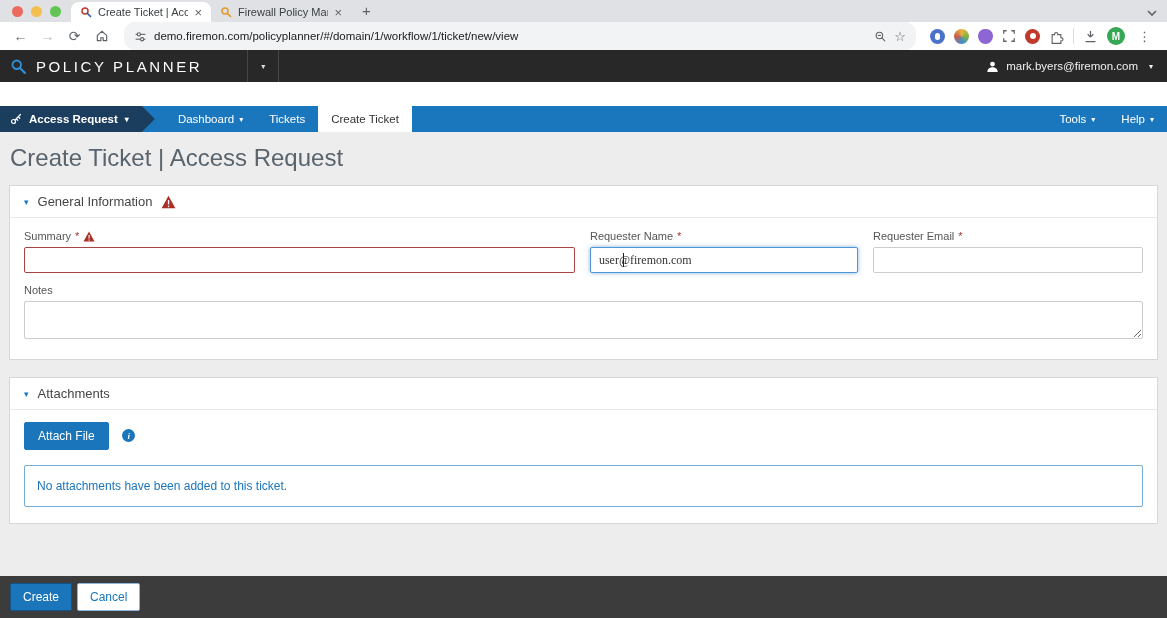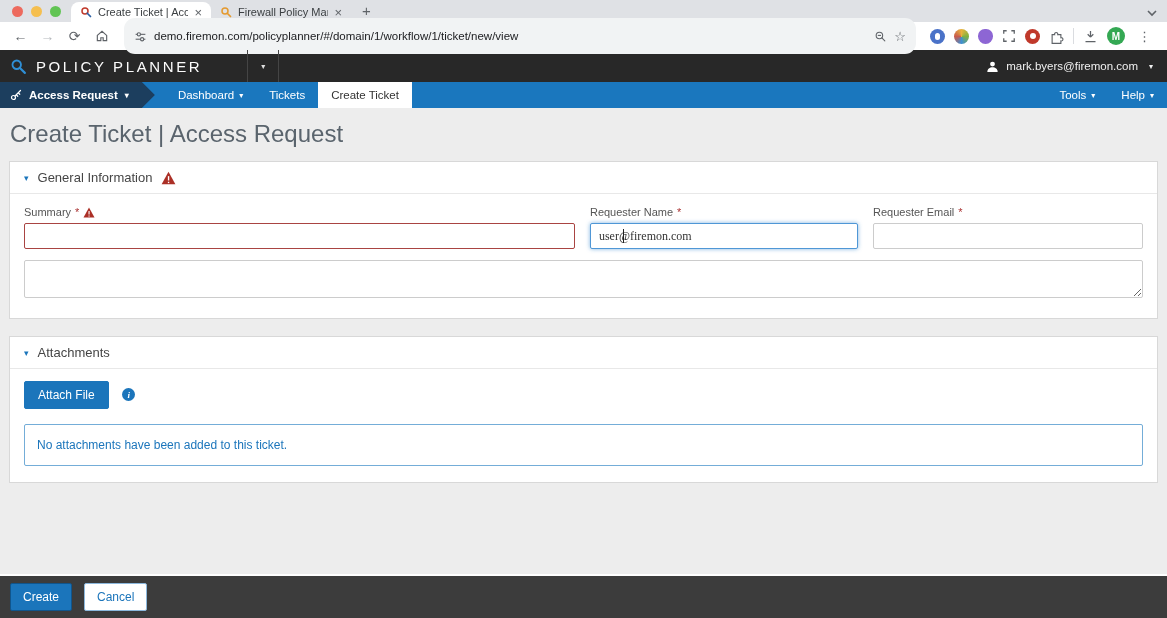--- a/index.html
+++ b/index.html
@@ -14,21 +14,21 @@
   .tab { height:20px; display:flex; align-items:center; gap:6px; padding:0 9px; width:140px; }
   .tab.active { background:#fff; border-radius:8px 8px 0 0; }
   .tab-title { font-size:11px; color:#3c4043; white-space:nowrap; overflow:hidden; flex:1; }
   .tab-close { font-size:13px; color:#5f6368; cursor:pointer; line-height:1; }
   .newtab { font-size:15px; color:#5f6368; padding:0 11px 3px; cursor:pointer; }
   .strip-chevron { margin-left:auto; margin-right:10px; margin-bottom:5px; }
 
   .toolbar { height:28px; background:#fff; display:flex; align-items:center; padding:0 8px; gap:2px; }
   .navbtn { font-size:14px; color:#5f6368; width:25px; text-align:center; cursor:pointer; line-height:1; }
   .navbtn.disabled { color:#b6b9bd; }
-  .addr { flex:1; height:36px; background:#f1f3f4; border-radius:11px; display:flex; align-items:center; padding:0 10px; gap:7px; margin:0 8px; }
+  .addr { flex:1; height:28px; background:#f1f3f4; border-radius:11px; display:flex; align-items:center; padding:0 10px; gap:7px; margin:0 8px; }
   .url { font-size:11.5px; color:#202124; flex:1; white-space:nowrap; overflow:hidden; }
   .star { font-size:13px; color:#5f6368; cursor:pointer; }
   .toolbar-right { display:flex; align-items:center; gap:9px; padding:0 4px; }
   .ext { width:15px; height:15px; border-radius:50%; cursor:pointer; position:relative; flex:none; }
   .ext.e1 { background:#4a72c8; }
   .ext.e1::after { content:""; position:absolute; left:5px; top:4px; width:5px; height:7px; border-radius:3px; background:#fff; }
   .ext.e2 { background:conic-gradient(#e8b33d,#7fb241,#3f8fd2,#c95b4d,#e8b33d); }
   .ext.e3 { background:#8d66d4; border-radius:45% 45% 50% 50%; }
   .ext.e5 { background:#c0392b; }
   .ext.e5::after { content:""; position:absolute; left:4.5px; top:4.5px; width:6px; height:6px; border-radius:50%; background:#fff; }
@@ -38,21 +38,21 @@
 
   
   .app-header { height:32px; background:#282828; display:flex; align-items:center; color:#fff;gap:31px; }
   .brand { display:flex; align-items:center; gap:9px; padding:0 14px 0 10px; height:100%; }
   .brand-title { font-size:15px; letter-spacing:2.6px; color:#fcfcfc; white-space:nowrap; }
   .brand-caret { border-left:1px solid #454545; border-right:1px solid #454545; height:100%; display:flex; align-items:center; padding:0 13px; font-size:8px; color:#e0e0e0; cursor:pointer; }
   .header-right { margin-left:auto; display:flex; align-items:center; gap:7px; padding-right:14px; font-size:11.5px; color:#f0f0f0; cursor:pointer; }
   .hdr-caret { font-size:8px; margin-left:4px; }
 
   
-  .bluenav { height:26px; background:#1a77be; display:flex; align-items:stretch; color:#fff; font-size:11.5px; }
+  .bluenav { height:26px; background:#1a77be; display:flex; align-items:stretch; color:#fff; font-size:11.5px;margin-top:24px; }
   .workflow { background:#1c3e5e; display:flex; align-items:center; gap:7px; padding:0 26px 0 10px; font-weight:bold; cursor:pointer;
     clip-path:polygon(0 0, calc(100% - 13px) 0, 100% 50%, calc(100% - 13px) 100%, 0 100%); }
   .nav-item { display:flex; align-items:center; gap:5px; padding:0 13px; cursor:pointer; white-space:nowrap; }
   .nav-item.first { margin-left:10px; }
   .nav-item.active { background:#fff; color:#333; }
   .nav-right { margin-left:auto; display:flex; }
   .tiny-caret { font-size:8px; }
 
   
   .main { height:466px; background:#ededed; overflow:hidden; }
@@ -72,21 +72,21 @@
   textarea.std { width:100%; height:38px; border:1px solid #ccc; border-radius:2px; padding:4px 8px; font-size:12px; color:#333; font-family:inherit; resize:both; }
   .cwrap { position:relative; }
   .caret-bar { position:absolute; left:33px; top:6px; width:1px; height:14px; background:#222; }
 
   .attach-btn { background:#1b75bb; color:#fff; border:1px solid #1b75bb; border-radius:2px; font-size:12px; padding:6px 13px; font-family:inherit; cursor:pointer; }
   .info-badge { width:13px; height:13px; border-radius:50%; background:#1b75bb; color:#fff;
     font:italic bold 9px "Liberation Serif", serif; display:inline-flex; align-items:center; justify-content:center; margin-left:9px; vertical-align:middle; cursor:pointer; }
   .empty-msg { border:1px solid #74add8; border-radius:2px; color:#1b75bb; font-size:12px; padding:13px 12px; margin-top:15px; }
 
   
-  .footer { position:absolute; bottom:0; left:0; right:0; height:42px; background:#3c3c3c; display:flex; align-items:center; gap:12px; padding-left:10px; }
+  .footer { position:absolute; bottom:0; left:0; right:0; height:42px; background:#3c3c3c; display:flex; align-items:center; gap:5px; padding-left:10px; }
   .btn-create { background:#1b75bb; color:#fff; border:1px solid #10558c; padding:6px 12px; font-size:12px; border-radius:2px; font-family:inherit; cursor:pointer; }
   .btn-cancel { background:#fff; color:#1b75bb; border:1px solid #8cb8dd; padding:6px 12px; font-size:12px; border-radius:2px; font-family:inherit; cursor:pointer; }
 
   svg { display:block; flex:none; }
 </style>
 </head>
 <body>
 
 <div class="tabstrip">
   <div class="traffic">
@@ -252,20 +252,23 @@
           </div>
         </div>
         <div>
           <div class="flabel">
             <span>Requester Email</span>
             <span class="req">*</span>
           </div>
           <input class="std" value="" style="">
         </div>
         <div class="notes-field">
+          <div class="flabel">
+            <span>Notes</span>
+          </div>
           <textarea class="std" style=""></textarea>
         </div>
       </div>
     </div>
   </div>
 
   <div class="panel">
     <div class="panel-header">
       <span class="collapse-tri">▾</span>
       <span>Attachments</span>

